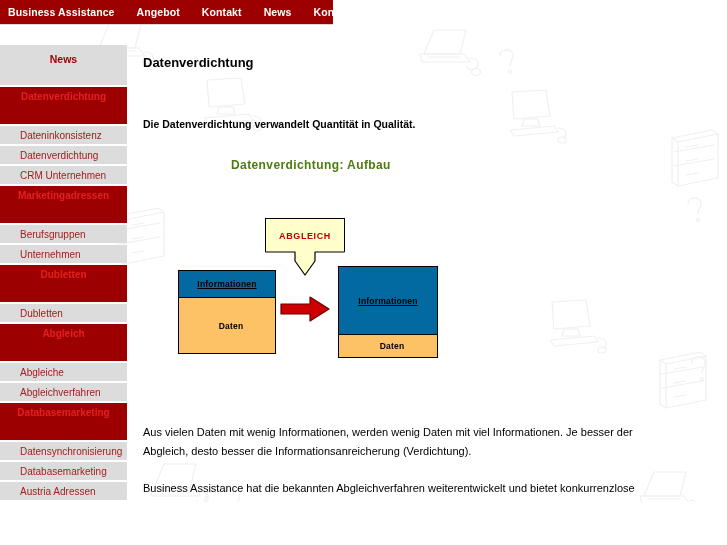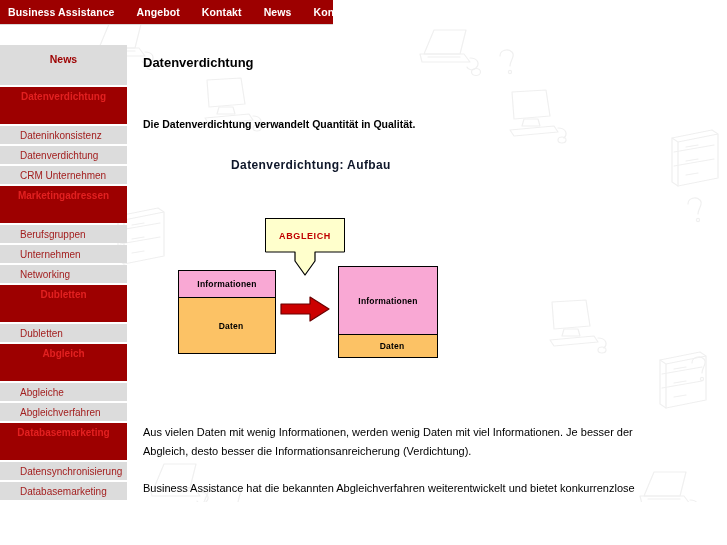--- a/index.html
+++ b/index.html
@@ -114,21 +114,21 @@
   }
   #lead {
     font-size: 10.5px;
     font-weight: bold;
     color: #000000;
     margin: 0 0 28px 0;
   }
   #diagram-title {
     font-size: 12px;
     font-weight: bold;
-    color: #0f172a;
+    color: #4d7c0f;
     margin: 0 0 0 88px;
     letter-spacing: 0.4px;
   }
 
   
   #diagram {
     position: absolute;
     left: 160px; top: 218px;
     width: 300px; height: 150px;
     z-index: 3;
@@ -168,21 +168,21 @@
 
   .dg-seg {
     display: flex;
     align-items: center;
     justify-content: center;
     font-size: 8.5px;
     font-weight: bold;
     color: #000000;
     letter-spacing: 0.2px;
   }
-  .dg-green  { background: #f9a8d4; }
+  .dg-green  { background: #0369a1; text-decoration: underline; }
   .dg-orange { background: #fcc265; padding-left: 8px; }
   .dg-sep    { border-top: 1px solid #000000; }
 
   .dg-arrow-right {
     position: absolute;
     left: 120px; top: 78px;
   }
 
   
   #body-text {
@@ -290,23 +290,20 @@
 
     <div class="sb-head">
       <span>Marketingadressen</span>
     </div>
     <div class="sb-item">
       <span>Berufsgruppen</span>
     </div>
     <div class="sb-item">
       <span>Unternehmen</span>
     </div>
-    <div class="sb-item">
-      <span>Networking</span>
-    </div>
 
     <div class="sb-head">
       <span>Dubletten</span>
     </div>
     <div class="sb-item">
       <span>Dubletten</span>
     </div>
 
     <div class="sb-head">
       <span>Abgleich</span>

